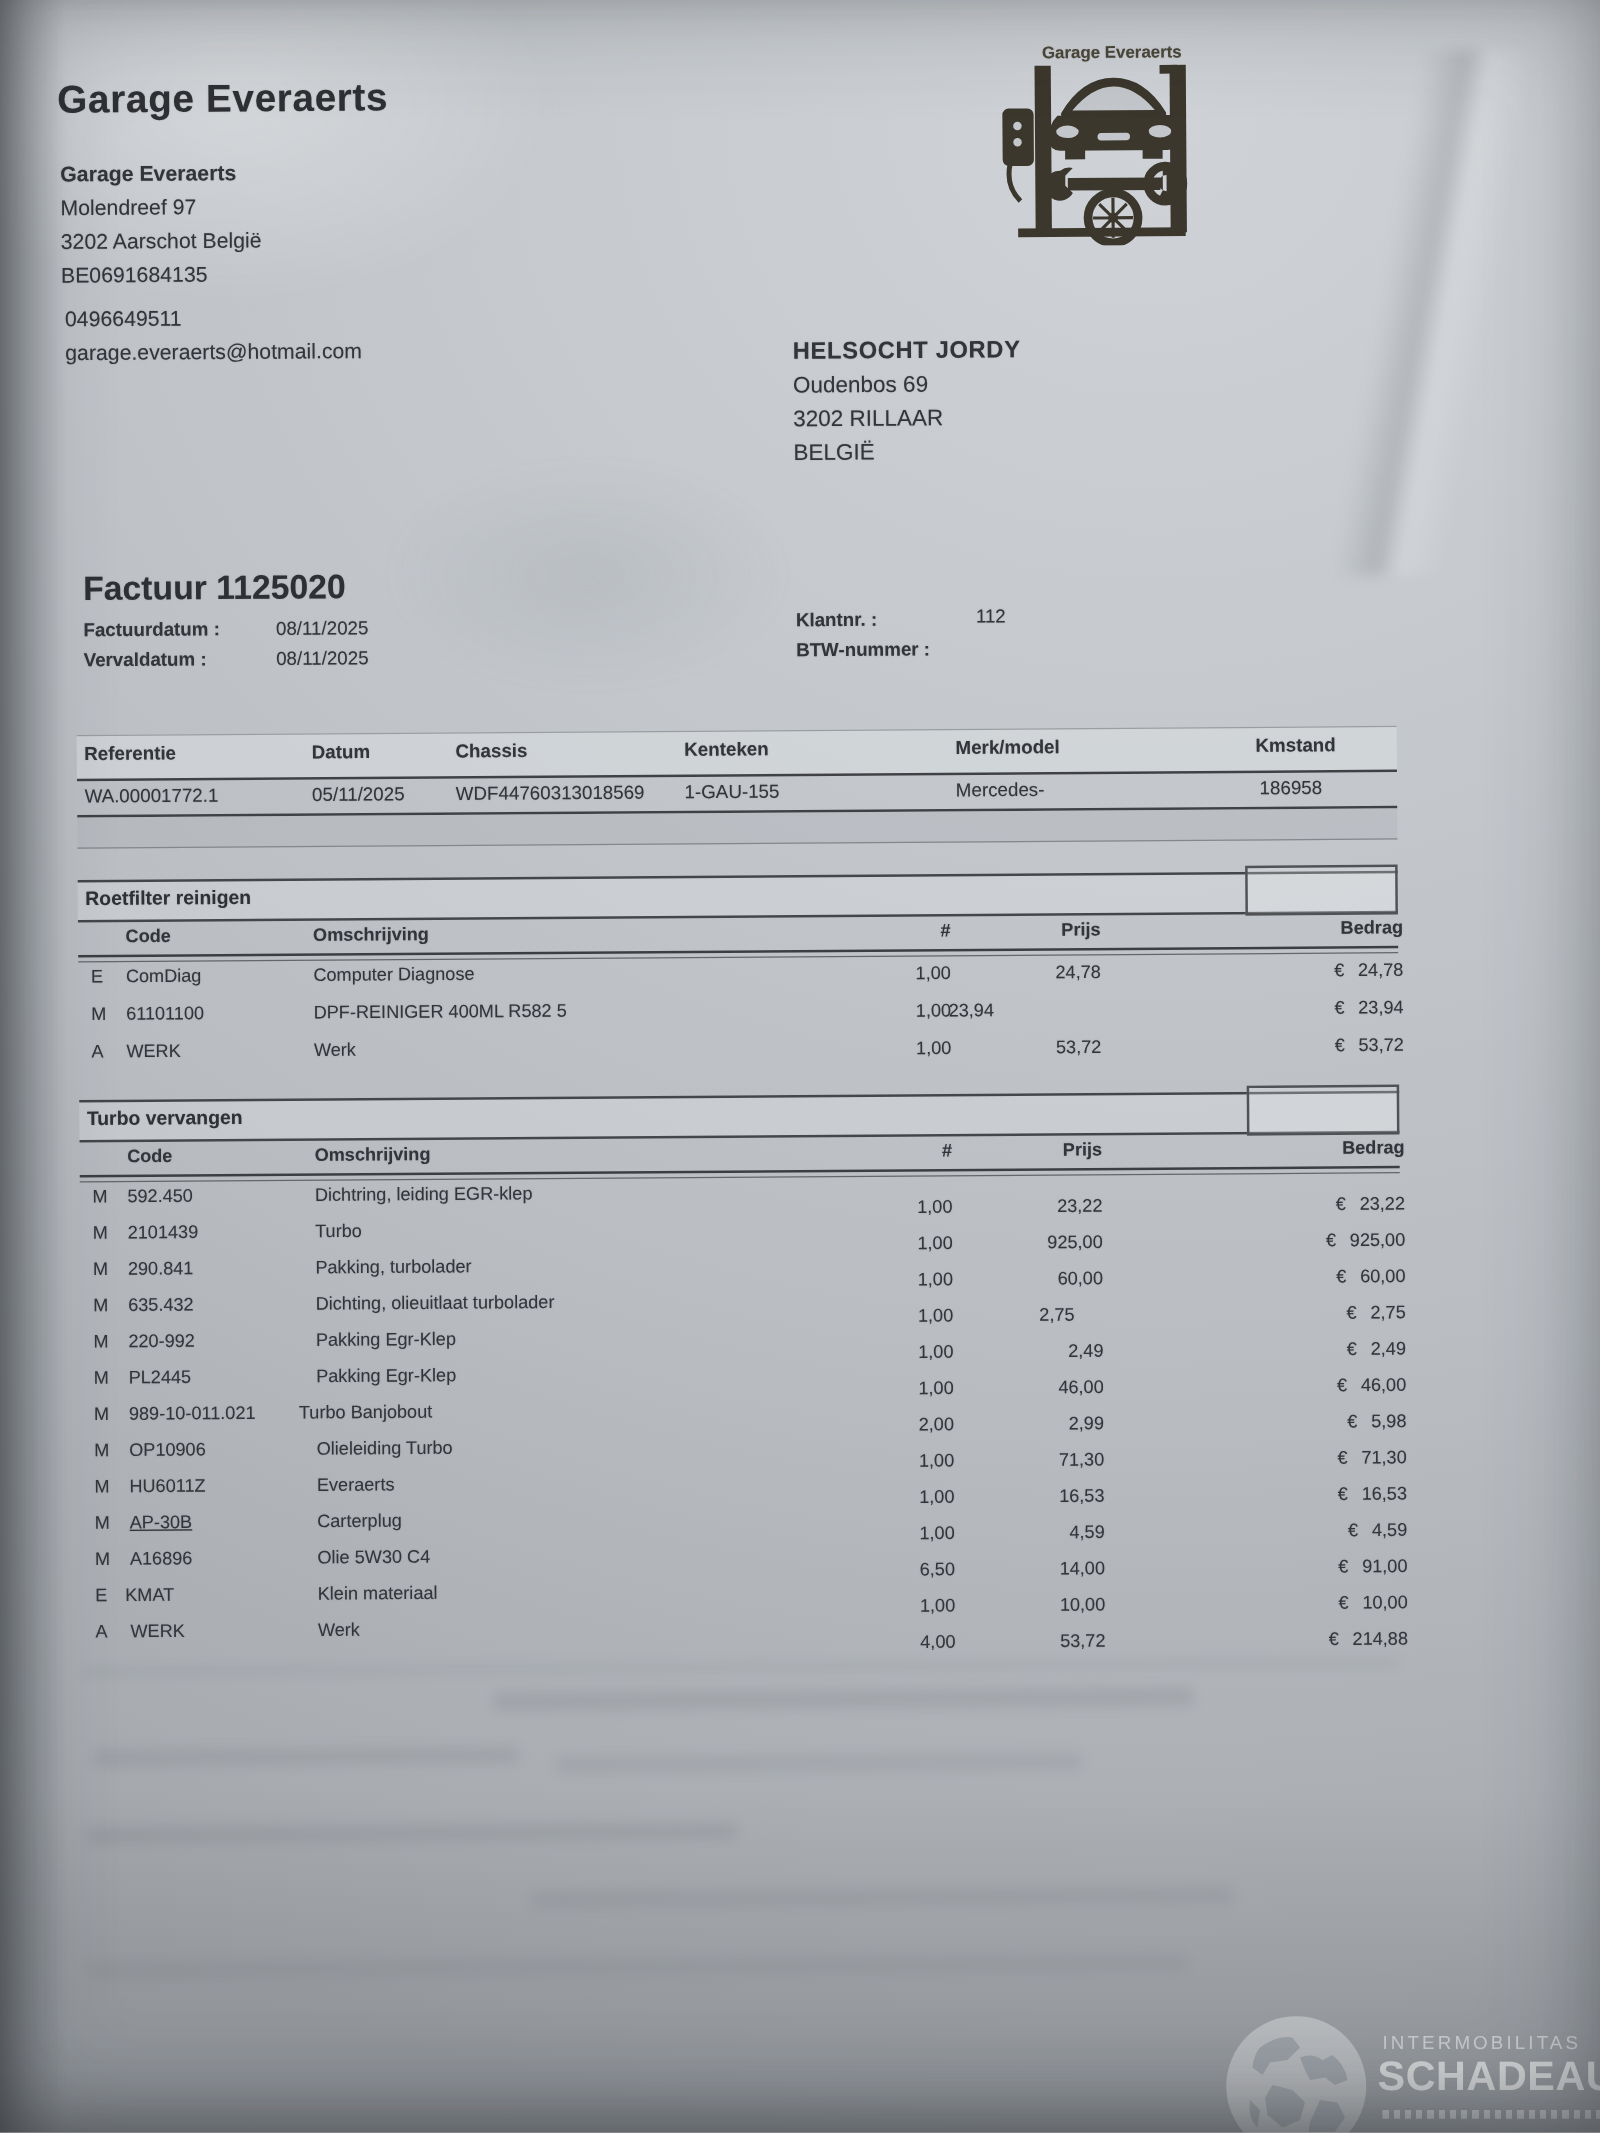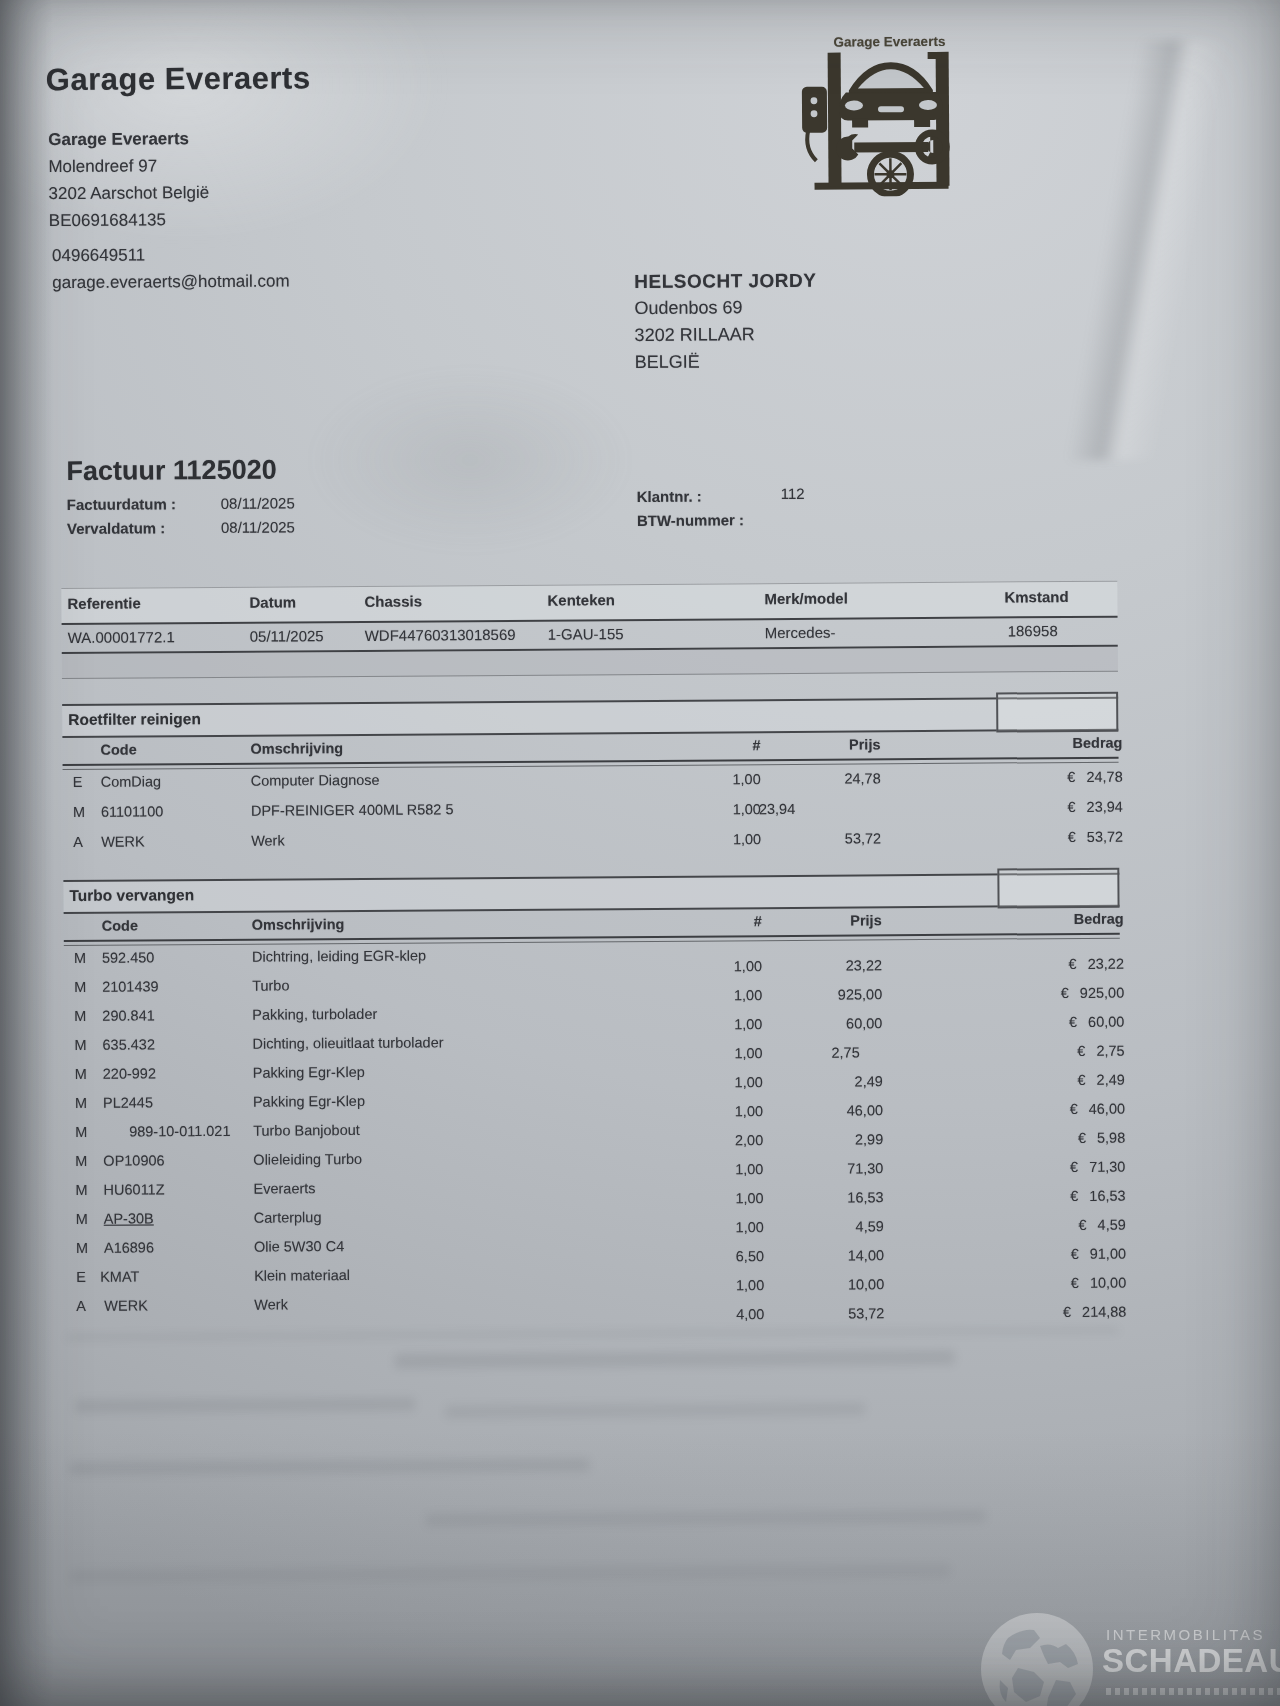--- a/index.html
+++ b/index.html
@@ -275,22 +275,22 @@
           <div class="irow" style="top: 145px;">
             <span class="cell" style="left: 72px;">M</span>
             <span class="cell" style="left: 100px;">PL2445</span>
             <span class="cell" style="left: 250px;">Pakking Egr-Klep</span>
             <span class="cell" style="left: 660px; width: 100px; text-align: right; top: 13px;">1,00</span>
             <span class="cell" style="left: 758px; width: 122px; text-align: right; top: 13px;">46,00</span>
             <span class="cell amt" style="left: 960px; width: 162px; text-align: right; top: 13px;">€ 46,00</span>
           </div>
           <div class="irow" style="top: 174px;">
             <span class="cell" style="left: 72px;">M</span>
-            <span class="cell" style="left: 100px; margin-left: 26px;">989-10-011.021</span>
-            <span class="cell" style="left: 250px; text-align: right;">Turbo Banjobout</span>
+            <span class="cell" style="left: 100px;">989-10-011.021</span>
+            <span class="cell" style="left: 236px; text-align: right;">Turbo Banjobout</span>
             <span class="cell" style="left: 660px; width: 100px; text-align: right; top: 13px;">2,00</span>
             <span class="cell" style="left: 758px; width: 122px; text-align: right; top: 13px;">2,99</span>
             <span class="cell amt" style="left: 960px; width: 162px; text-align: right; top: 13px;">€ 5,98</span>
           </div>
           <div class="irow" style="top: 203px;">
             <span class="cell" style="left: 72px;">M</span>
             <span class="cell" style="left: 100px;">OP10906</span>
             <span class="cell" style="left: 250px;">Olieleiding Turbo</span>
             <span class="cell" style="left: 660px; width: 100px; text-align: right; top: 13px;">1,00</span>
             <span class="cell" style="left: 758px; width: 122px; text-align: right; top: 13px;">71,30</span>

